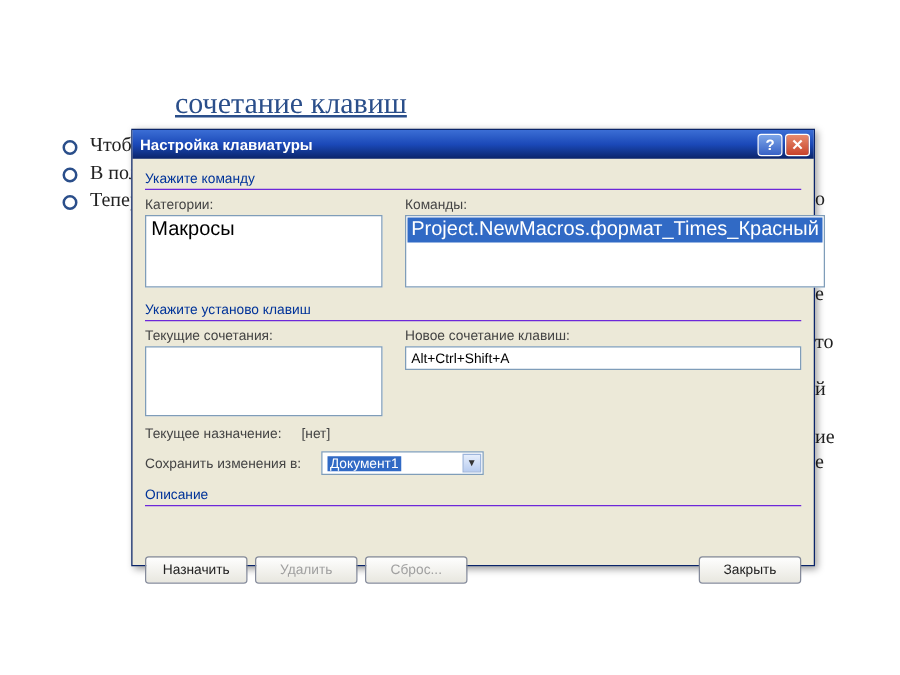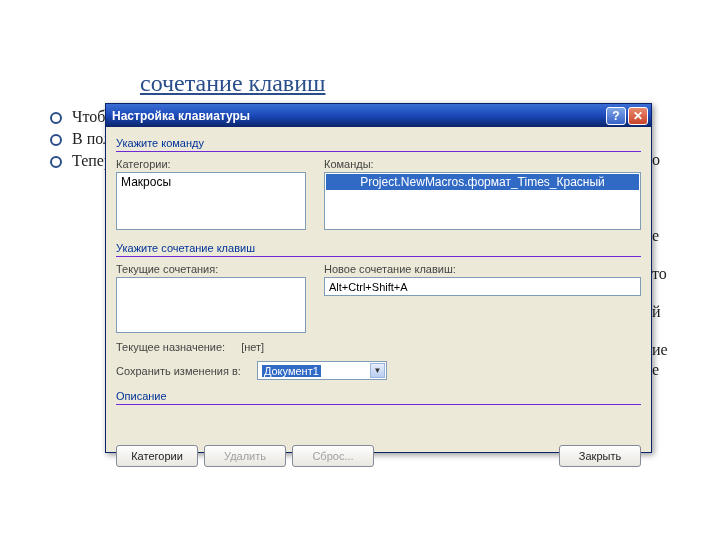--- a/index.html
+++ b/index.html
@@ -98,21 +98,21 @@
   .row2 {
     display: flex;
     gap: 18px;
   }
   .col { flex: 1; display: flex; flex-direction: column; }
   .lbl { font-size: 11px; color: #444; margin-bottom: 2px; }
   .listbox {
     background: #fff;
     border: 1px solid #7f9db9;
     height: 58px;
-    font-size: 12px;
+    font-size: 16px;
     padding: 1px;
     overflow: hidden;
   }
   .listbox.short { height: 56px; }
   .list-item { padding: 1px 3px; white-space: nowrap; }
   .list-item.sel { background: #316ac5; color: #fff; text-align: center; }
   .textbox {
     background: #fff;
     border: 1px solid #7f9db9;
     height: 19px;
@@ -212,21 +212,21 @@
         </div>
       </div>
       <div class="col">
         <div class="lbl">Команды:</div>
         <div class="listbox">
           <div class="list-item sel">Project.NewMacros.формат_Times_Красный</div>
         </div>
       </div>
     </div>
 
-    <div class="section-header" style="margin-top:12px">Укажите сочетание клавиш</div>
+    <div class="section-header" style="margin-top:12px">Укажите установо клавиш</div>
     <div class="row2">
       <div class="col" style="flex:0 0 190px">
         <div class="lbl">Текущие сочетания:</div>
         <div class="listbox short"></div>
       </div>
       <div class="col">
         <div class="lbl">Новое сочетание клавиш:</div>
         <div class="textbox">Alt+Ctrl+Shift+A</div>
       </div>
     </div>
@@ -241,20 +241,20 @@
       <div class="select">
         <span class="sel-text">Документ1</span>
         <div class="arrow">▼</div>
       </div>
     </div>
 
     <div class="section-header" style="margin-top:10px">Описание</div>
     <div style="height:20px"></div>
 
     <div class="btnrow">
-      <div class="btn">Категории</div>
+      <div class="btn">Назначить</div>
       <div class="btn disabled">Удалить</div>
       <div class="btn disabled">Сброс...</div>
       <div class="spacer"></div>
       <div class="btn">Закрыть</div>
     </div>
   </div>
 </div>
 
 </body></html>

